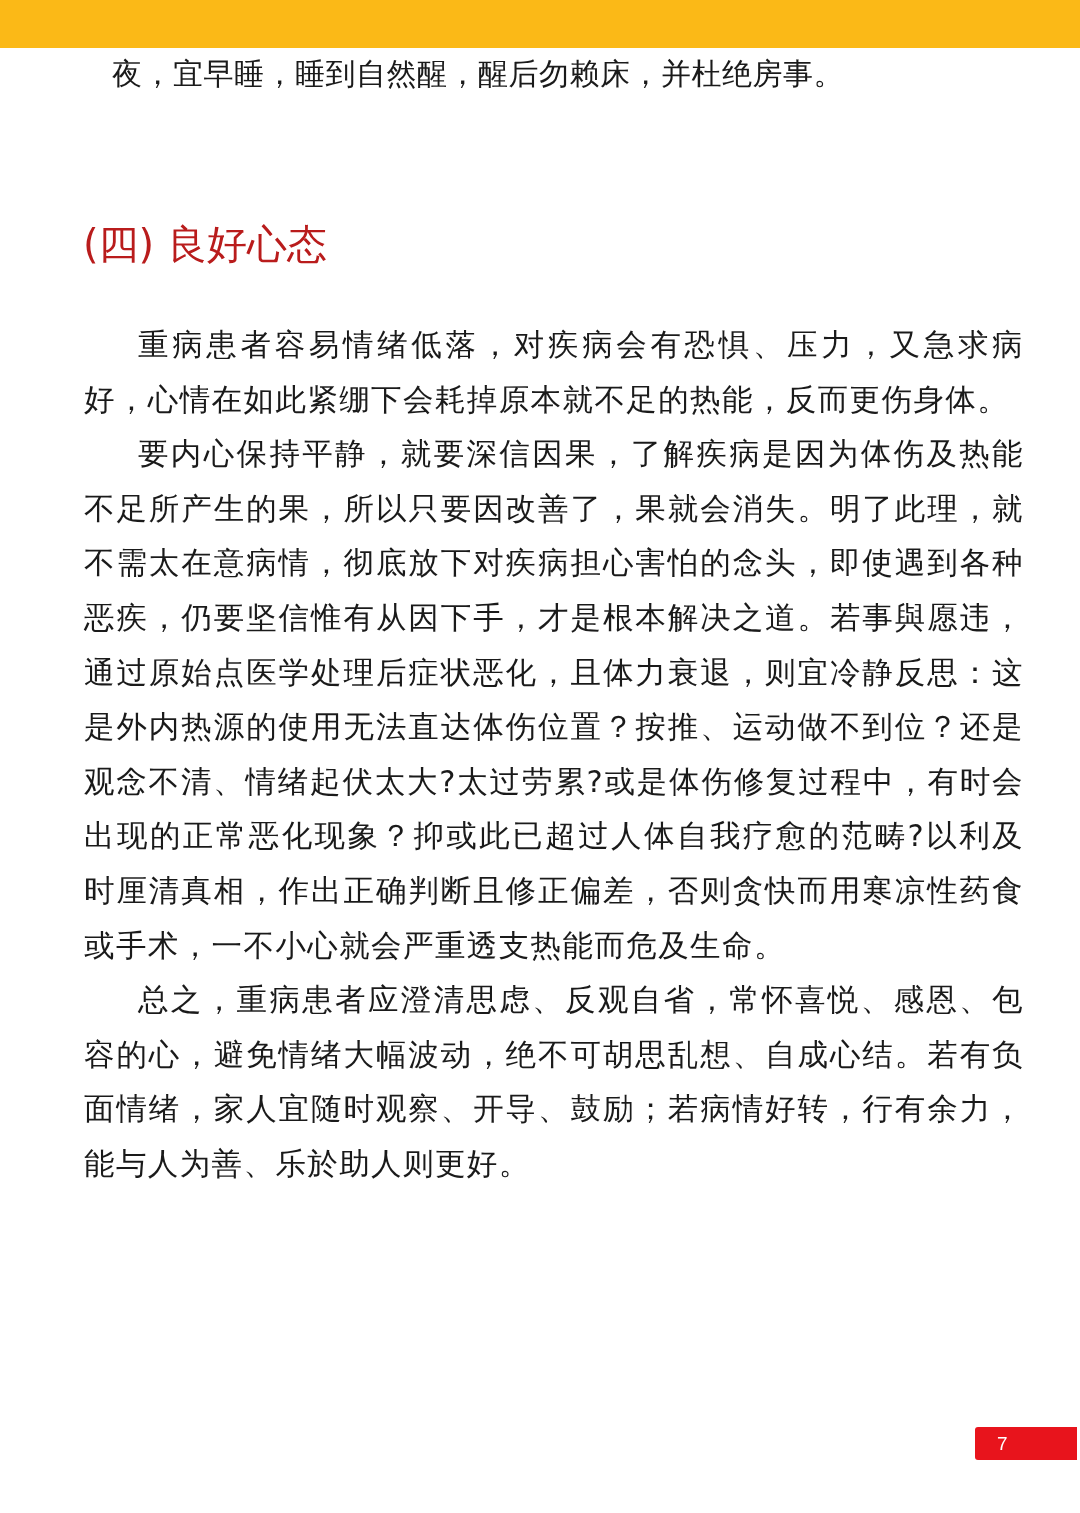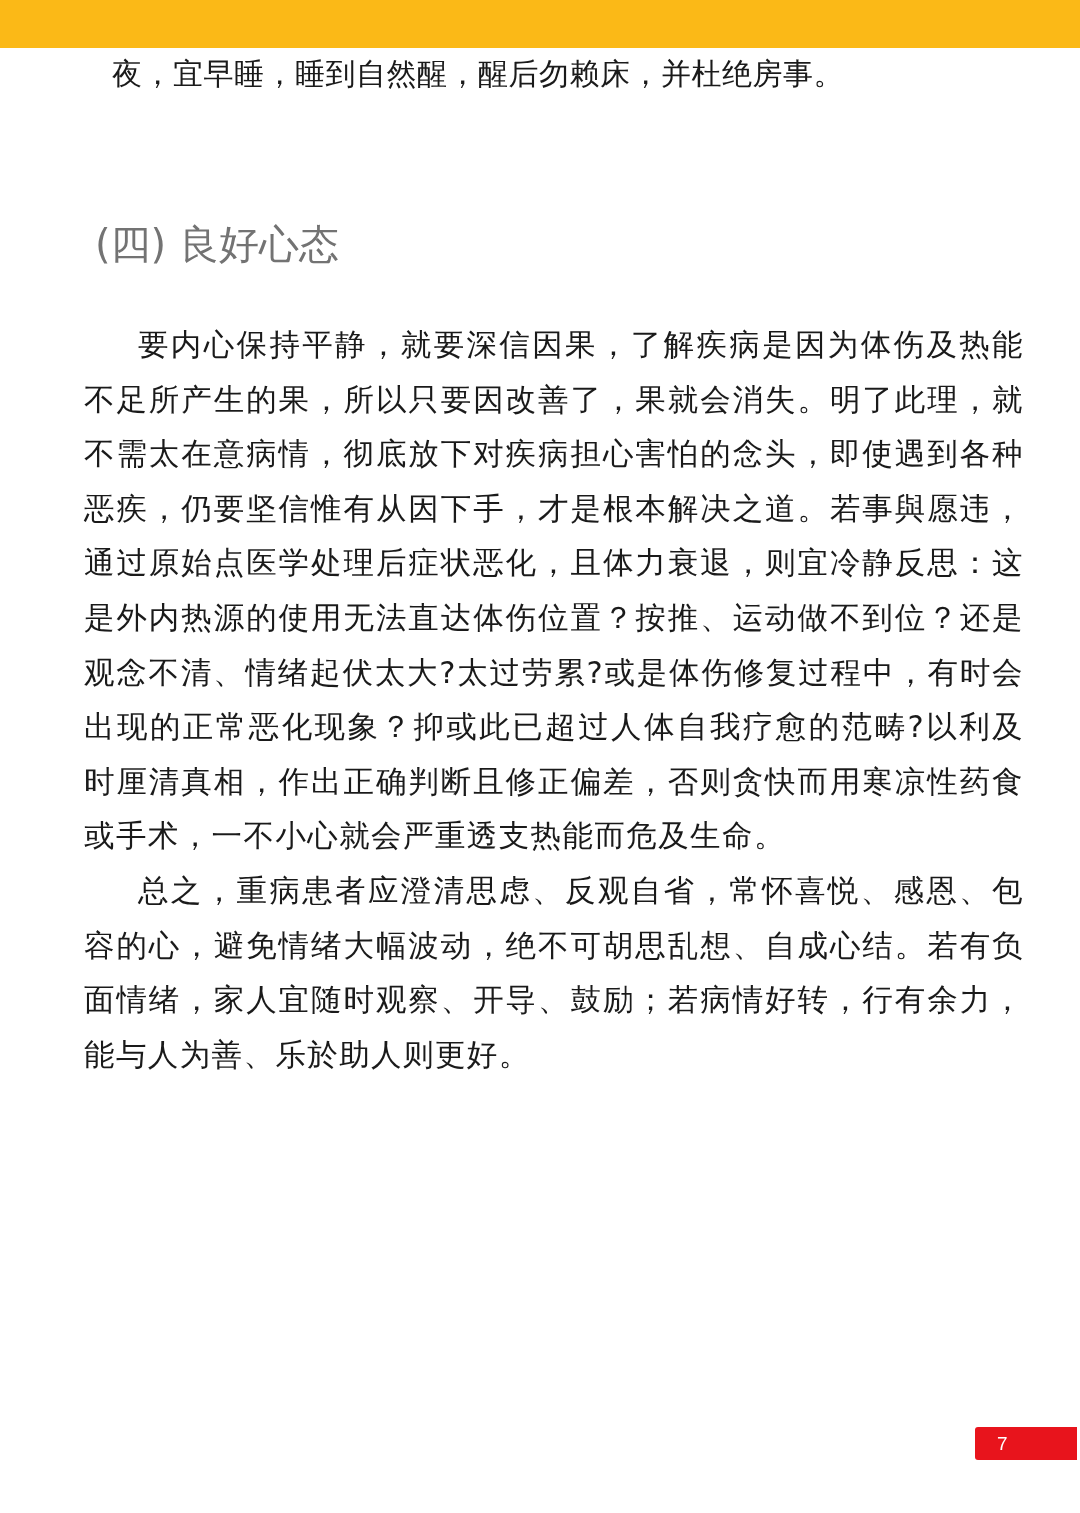--- a/index.html
+++ b/index.html
@@ -31,23 +31,22 @@
       line-height: 48px;
       letter-spacing: 0.5px;
       white-space: nowrap;
     }
     .section-heading {
       position: absolute;
       left: 83px;
       top: 214px;
       font-size: 40px;
       line-height: 60px;
-      color: #737373;
+      color: #b91c1c;
       white-space: nowrap;
-      margin-left: 12px;
     }
     .body-text {
       position: absolute;
       left: 84px;
       top: 318px;
       width: 940px;
     }
     .para {
       margin: 0;
       font-size: 30.5px;
@@ -75,19 +74,20 @@
 </head>
 <body>
 
 <div class="top-bar"></div>
 
 <div class="carry-line">夜，宜早睡，睡到自然醒，醒后勿赖床，并杜绝房事。</div>
 
 <div class="section-heading">(四) 良好心态</div>
 
 <div class="body-text">
+  <p class="para">重病患者容易情绪低落，对疾病会有恐惧、压力，又急求病好，心情在如此紧绷下会耗掉原本就不足的热能，反而更伤身体。</p>
   <p class="para">要内心保持平静，就要深信因果，了解疾病是因为体伤及热能不足所产生的果，所以只要因改善了，果就会消失。明了此理，就不需太在意病情，彻底放下对疾病担心害怕的念头，即使遇到各种恶疾，仍要坚信惟有从因下手，才是根本解决之道。若事與愿违，通过原始点医学处理后症状恶化，且体力衰退，则宜冷静反思：这是外内热源的使用无法直达体伤位置？按推、运动做不到位？还是观念不清、情绪起伏太大?太过劳累?或是体伤修复过程中，有时会出现的正常恶化现象？抑或此已超过人体自我疗愈的范畴?以利及时厘清真相，作出正确判断且修正偏差，否则贪快而用寒凉性药食或手术，一不小心就会严重透支热能而危及生命。</p>
   <p class="para">总之，重病患者应澄清思虑、反观自省，常怀喜悦、感恩、包容的心，避免情绪大幅波动，绝不可胡思乱想、自成心结。若有负面情绪，家人宜随时观察、开导、鼓励；若病情好转，行有余力，能与人为善、乐於助人则更好。</p>
 </div>
 
 <div class="page-tab">
   <span>7</span>
 </div>
 
 </body></html>

